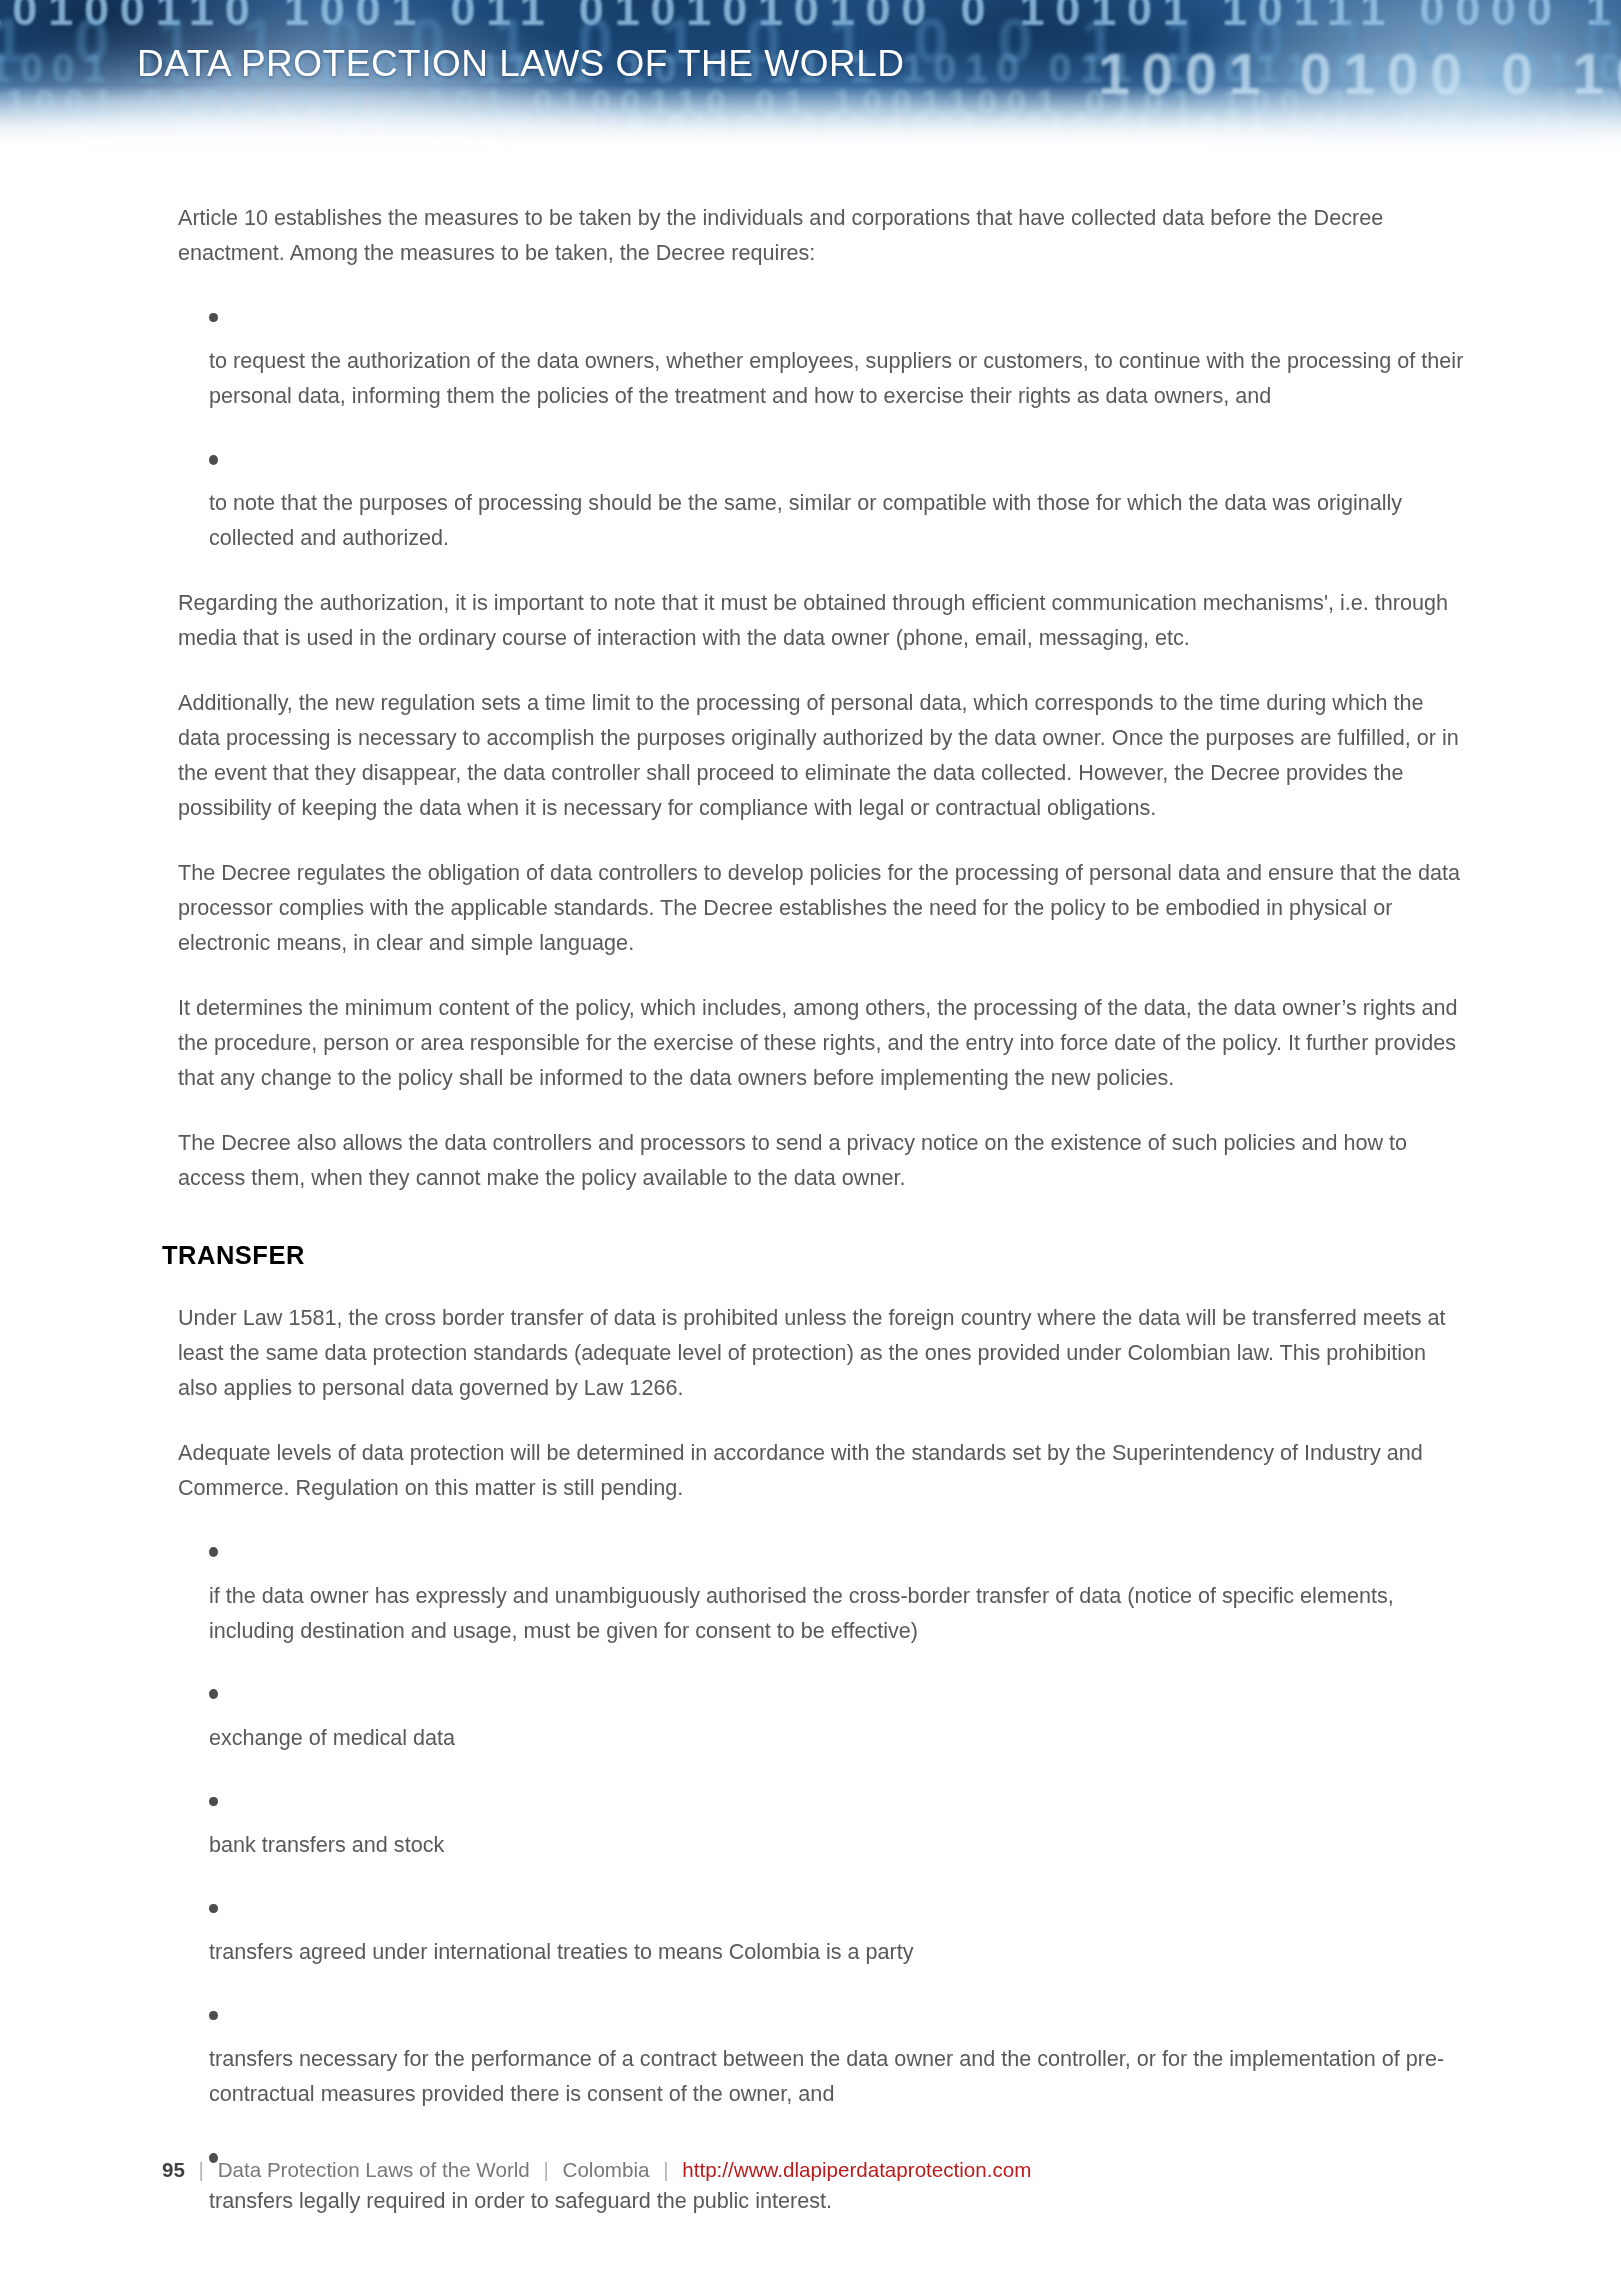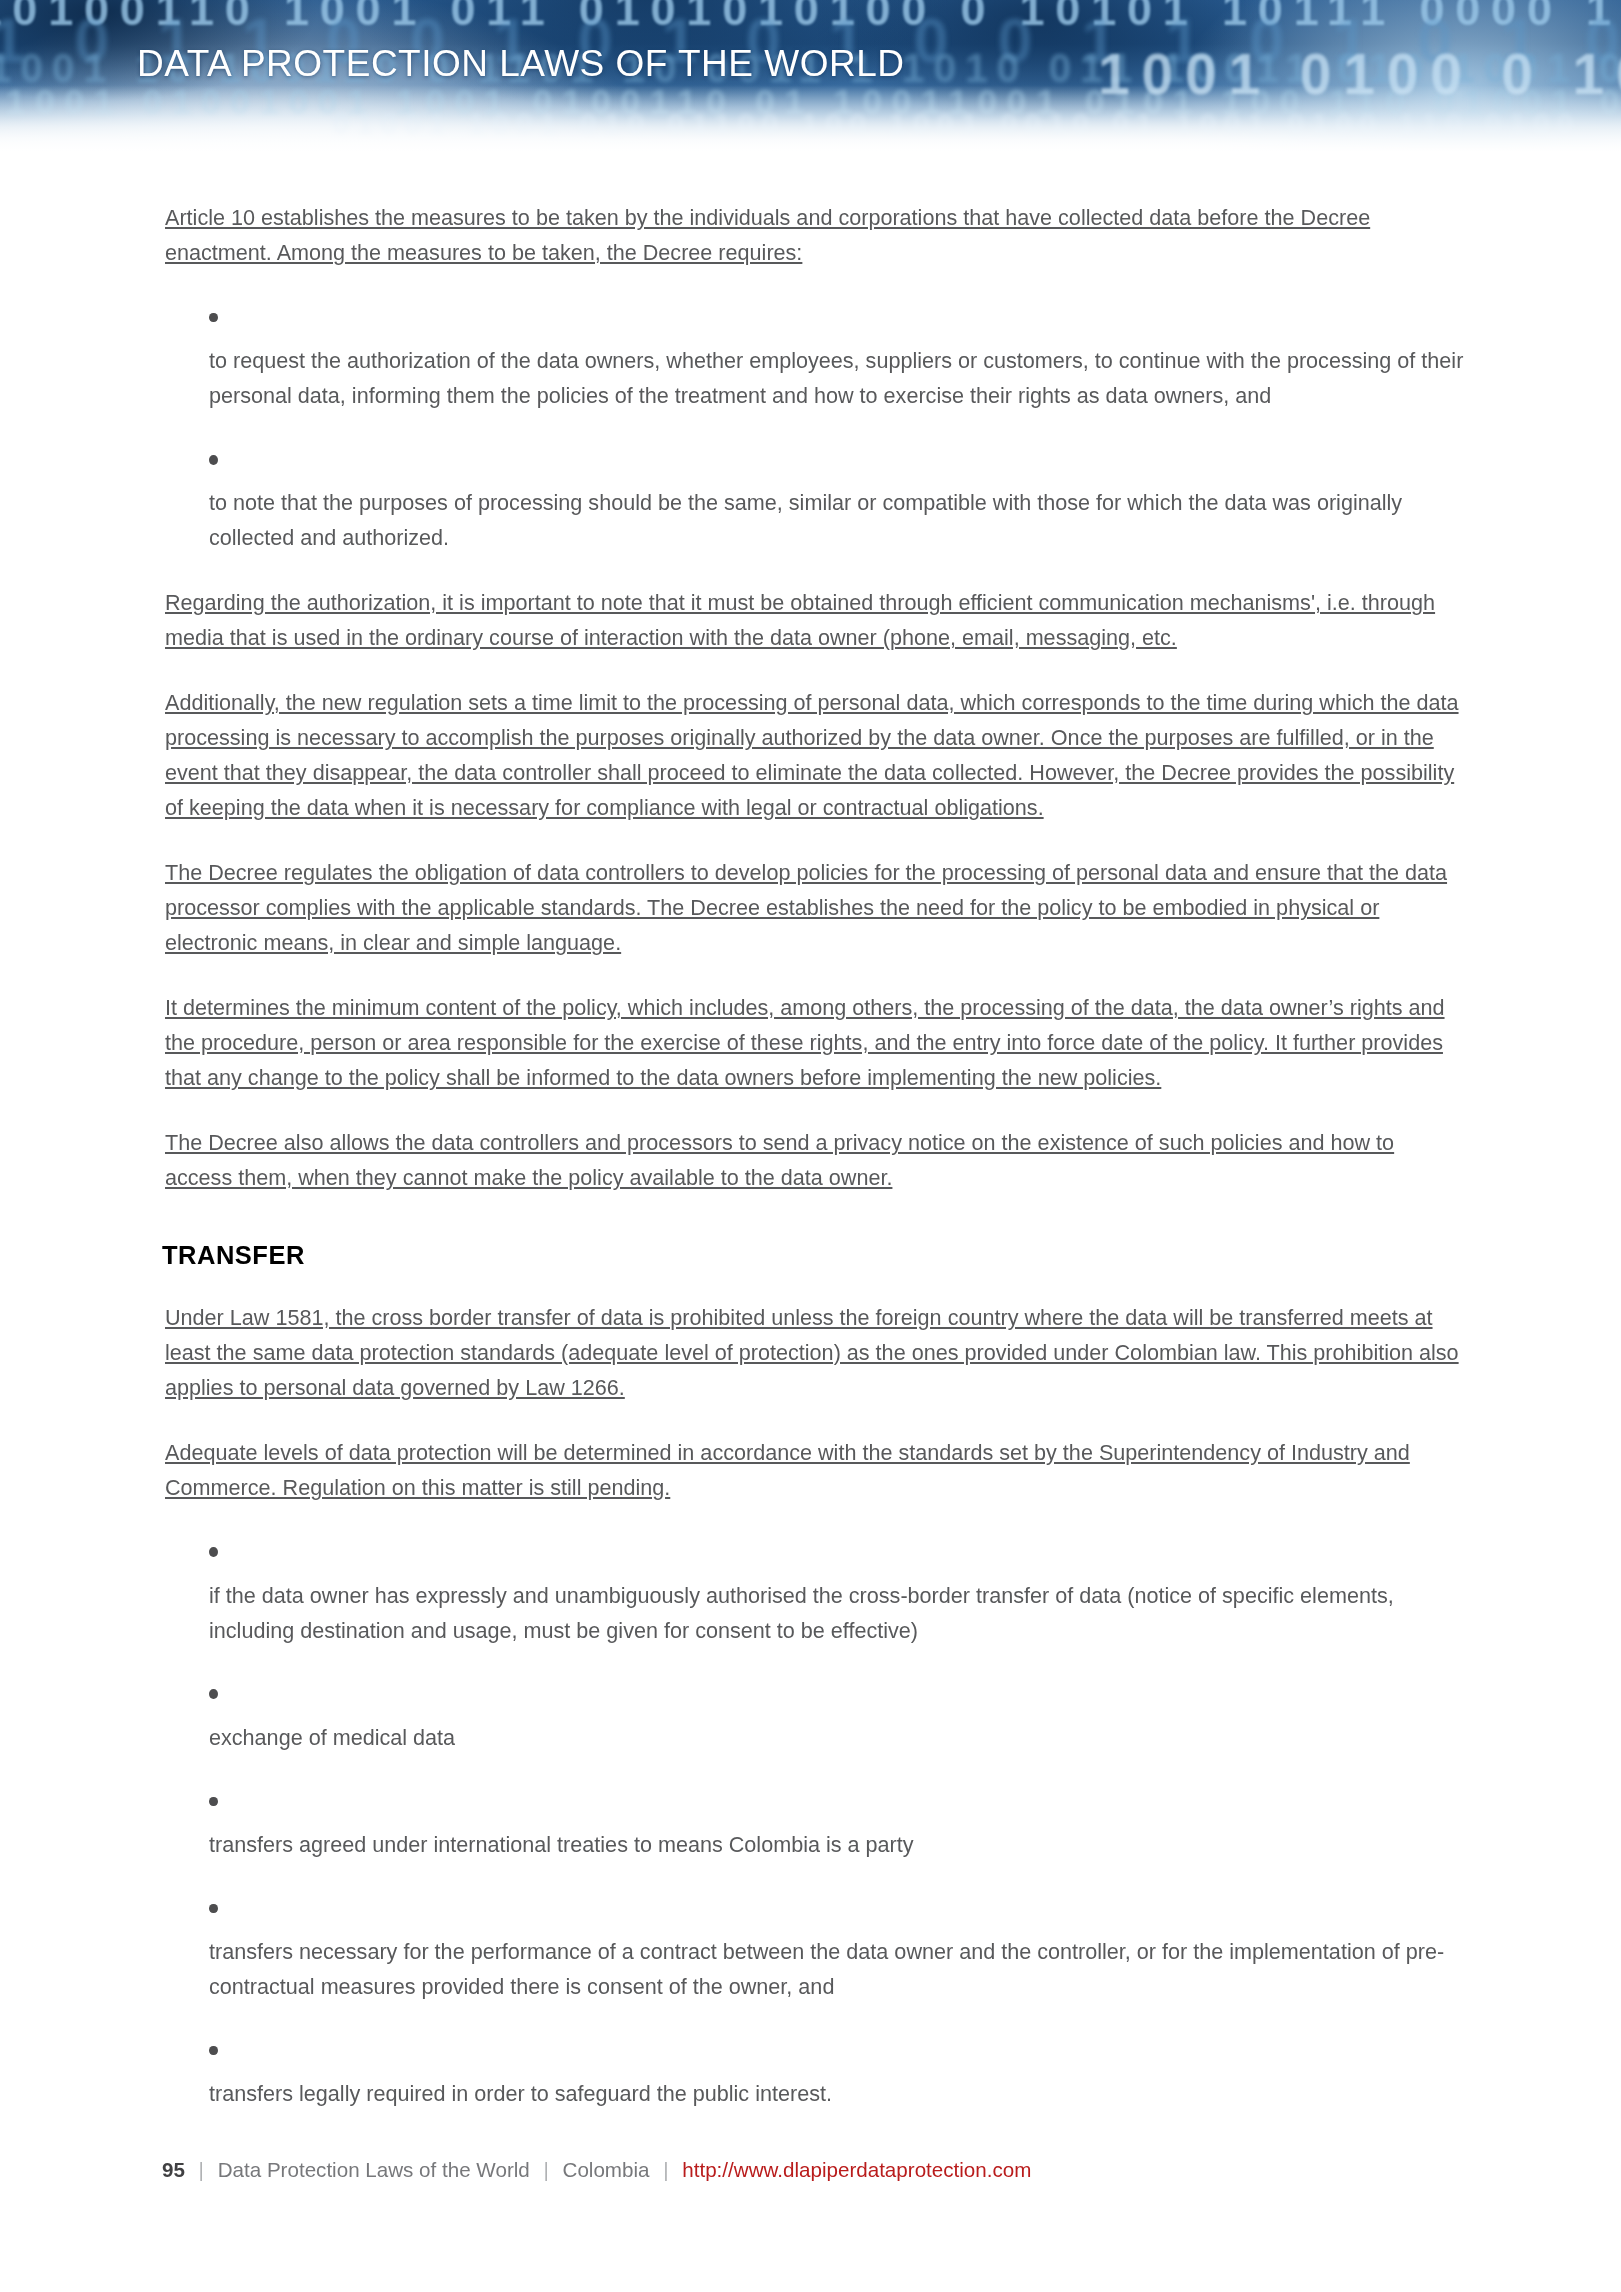--- a/index.html
+++ b/index.html
@@ -63,21 +63,21 @@
     text-shadow: 0 1px 3.9px rgba(18, 48, 86, 0.55);
   }
 
   
   .content {
     padding: 45px 154px 0 162px;
     color: #58595b;
     font-size: 21.6px;
     line-height: 35px;
   }
-  .content p { margin: 0 0 30px 3px; text-decoration: underline; }
+  .content p { margin: 0 0 30px 16px; }
 
   ul.bullets {
     list-style: none;
     margin: 0 0 30px 0;
     padding: 0 0 0 47px;
   }
   ul.bullets li {
     display: flex;
     align-items: flex-start;
     gap: 20.6px;
@@ -160,20 +160,24 @@
       <li>
         <span class="bullet-dot"></span>
         <span class="li-text">if the data owner has expressly and unambiguously authorised the cross-border transfer of data (notice of specific elements, including destination and usage, must be given for consent to be effective)</span>
       </li>
       <li>
         <span class="bullet-dot"></span>
         <span class="li-text">exchange of medical data</span>
       </li>
       <li>
         <span class="bullet-dot"></span>
+        <span class="li-text">bank transfers and stock</span>
+      </li>
+      <li>
+        <span class="bullet-dot"></span>
         <span class="li-text">transfers agreed under international treaties to means Colombia is a party</span>
       </li>
       <li>
         <span class="bullet-dot"></span>
         <span class="li-text">transfers necessary for the performance of a contract between the data owner and the controller, or for the implementation of pre-contractual measures provided there is consent of the owner, and</span>
       </li>
       <li>
         <span class="bullet-dot"></span>
         <span class="li-text">transfers legally required in order to safeguard the public interest.</span>
       </li>

